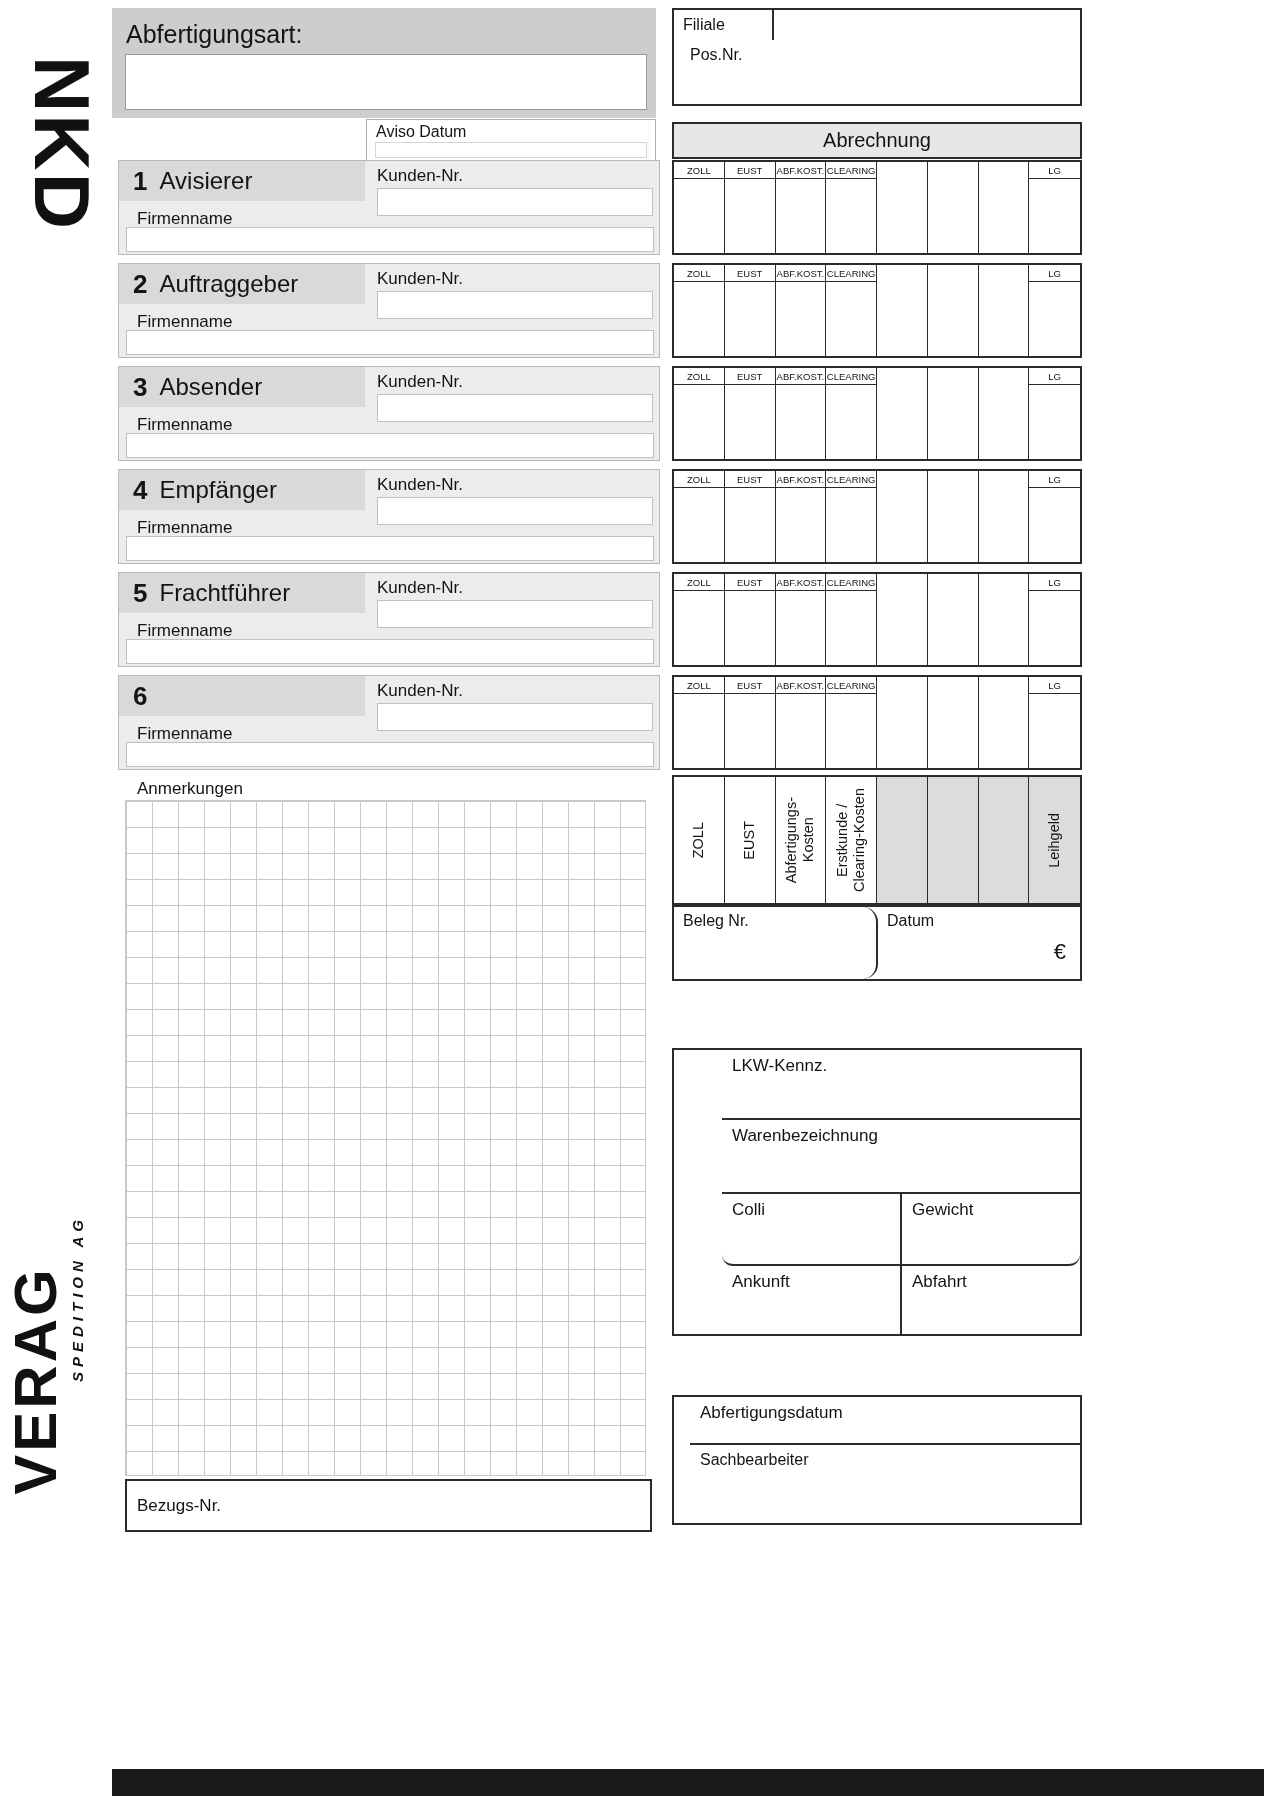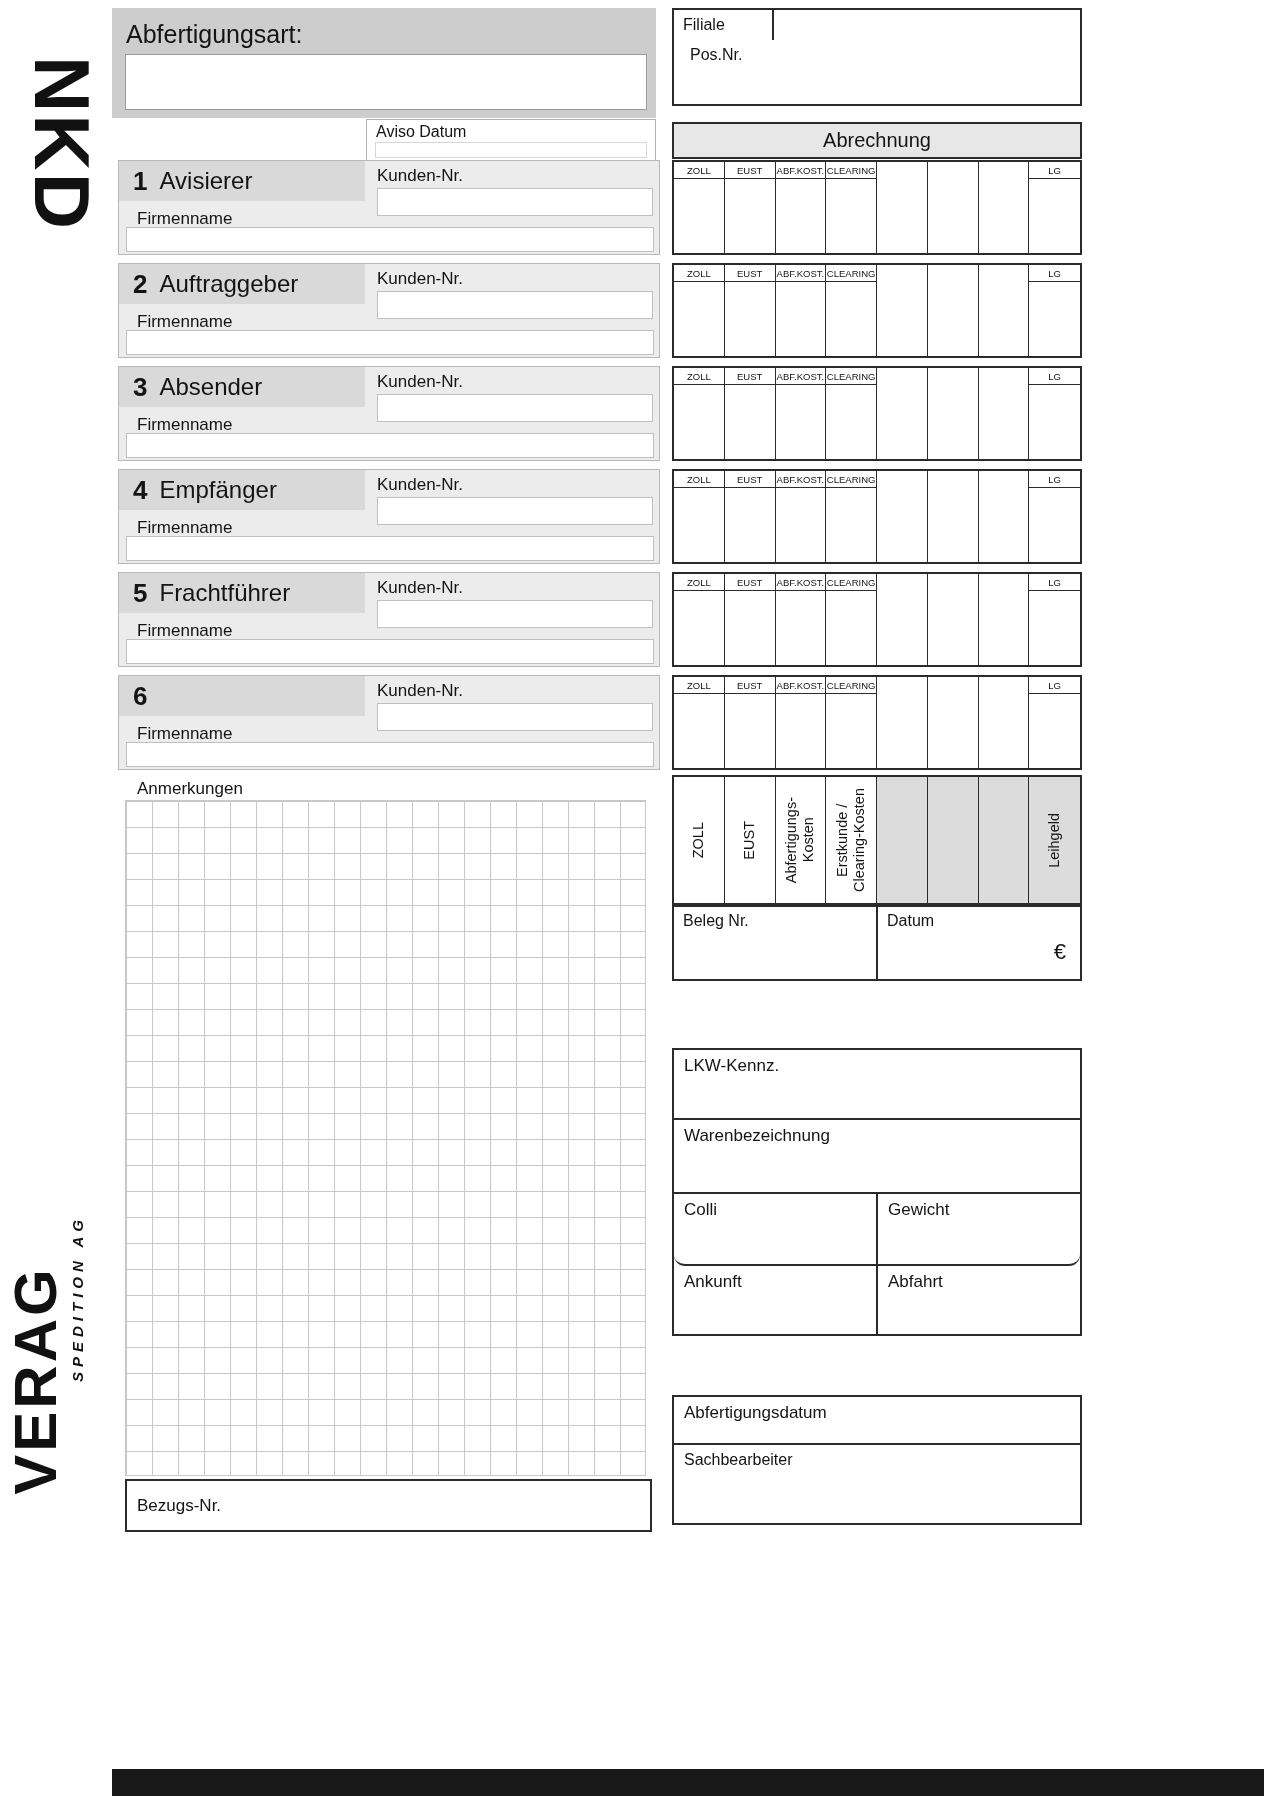--- a/index.html
+++ b/index.html
@@ -66,42 +66,42 @@
 
   
   #vlabels { left: 672px; top: 775px; width: 410px; height: 130px; border: 2px solid #2b2b2b; background: #fff; display: grid; grid-template-columns: repeat(8, 1fr); }
   .vcell { border-right: 1px solid #2b2b2b; display: flex; align-items: center; justify-content: center; overflow: hidden; }
   .vcell:last-child { border-right: none; }
   .vcell.gray { background: #dcdcdc; }
   .vtext { writing-mode: vertical-rl; transform: rotate(180deg); font-size: 14.5px; line-height: 1.2; white-space: pre-line; text-align: center; }
 
   
   #beleg { left: 672px; top: 905px; width: 410px; height: 76px; border: 2px solid #2b2b2b; background: #fff; display: flex; }
-  .beleg-cell { width: 204px; border-right: 2px solid #2b2b2b; padding: 5px 9px; font-size: 16px; position: relative; }
+  .beleg-cell { width: 204px; border-right: 2px solid #2b2b2b; padding: 5px 9px; font-size: 16px; position: relative; border-radius: 15px; }
   .betrag-cell { flex: 1; padding: 5px 9px; font-size: 16px; position: relative; }
   .euro { position: absolute; right: 14px; bottom: 14px; font-size: 22px; }
 
   
   #anmerkungen-label { left: 137px; top: 779px; font-size: 17px; }
   #anm-grid { left: 125px; top: 800px; width: 521px; height: 676px; border: 1px solid #c8c8c8;
     background-image: linear-gradient(to right, #c8c8c8 1px, transparent 1px), linear-gradient(to bottom, #c8c8c8 1px, transparent 1px);
     background-size: 26px 26px; }
 
   
   #shipment { left: 672px; top: 1048px; width: 410px; height: 288px; border: 2px solid #2b2b2b; background: #fff; }
-  .ship-row { position: relative; border-bottom: 2px solid #2b2b2b; }
+  .ship-row { position: relative; border-bottom: 2px solid #2b2b2b; margin-left: 48px; }
   .ship-r1 { height: 70px; } .ship-r2 { height: 74px; } .ship-r3 { height: 72px; }
   .ship-r4 { height: 68px; border-bottom: none; }
   .ship-label { font-size: 17px; padding: 6px 10px; }
   .ship-split { display: flex; border-radius: 11px; }
   .ship-split > div { flex: 1; position: relative; }
   .ship-split > div:first-child { border-right: 2px solid #2b2b2b; }
 
   
-  #processing { left: 672px; top: 1395px; width: 410px; height: 130px; border: 2px solid #2b2b2b; background: #fff; }
+  #processing { left: 672px; top: 1395px; width: 410px; height: 130px; border: 2px solid #2b2b2b; background: #fff; padding-left: 16px; }
   .proc-r1 { height: 48px; border-bottom: 2px solid #2b2b2b; padding: 6px 10px; font-size: 17px; }
   .proc-r2 { height: 76px; padding: 6px 10px; font-size: 16px; }
 
   
   #bezugs { left: 125px; top: 1479px; width: 527px; height: 53px; border: 2px solid #2b2b2b; background: #fff; padding: 15px 10px; font-size: 17px; }
 
   
   #footer-bar { left: 112px; top: 1769px; width: 1152px; height: 27px; background: #191919; }
 </style>
 </head>

